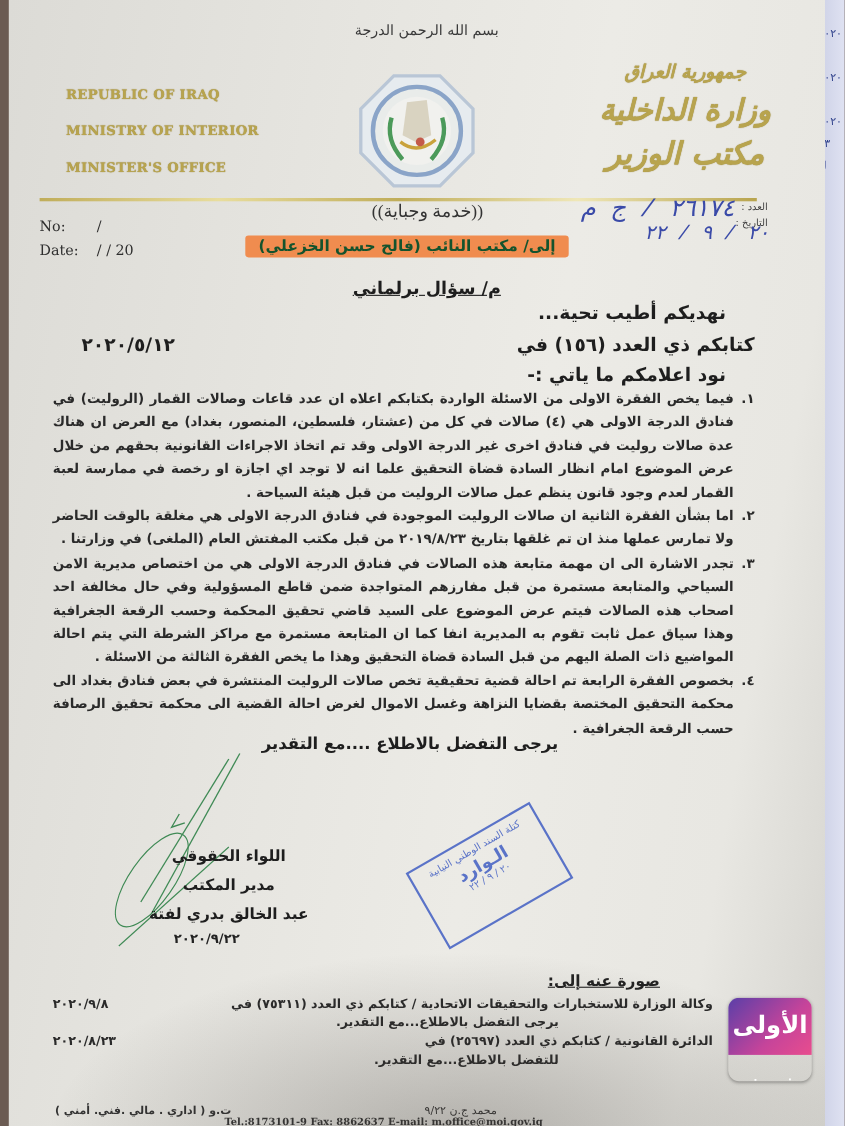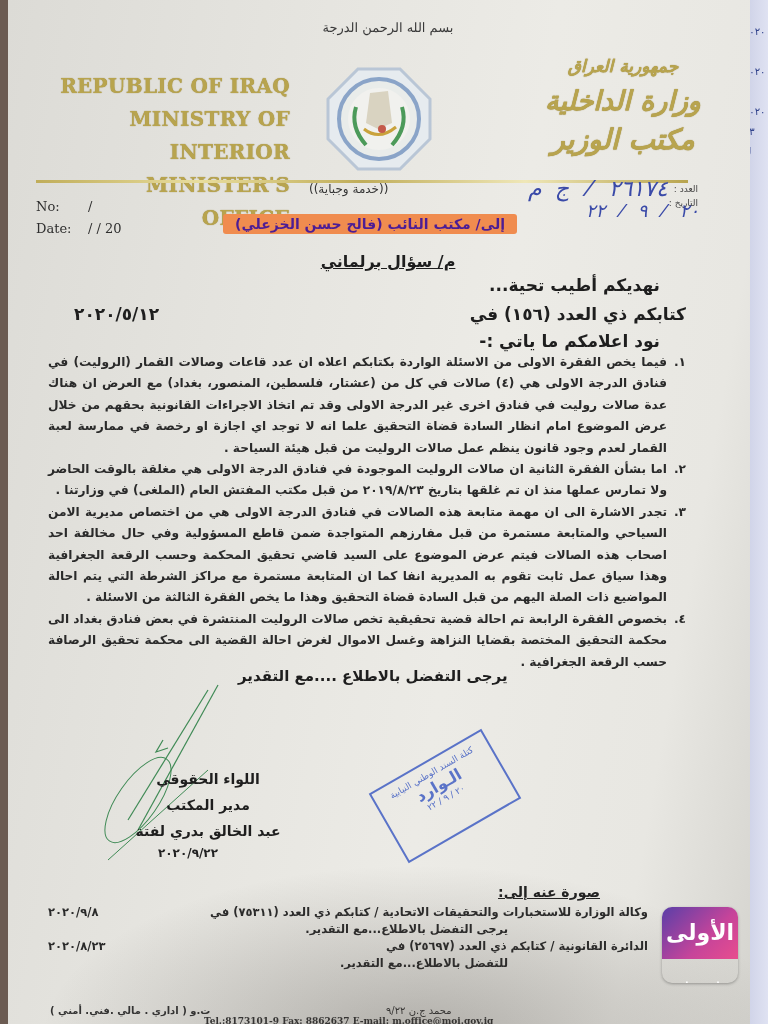--- a/index.html
+++ b/index.html
@@ -18,31 +18,31 @@
     background:radial-gradient(ellipse at 55% 110%, rgba(60,55,50,0.35), rgba(0,0,0,0) 65%);
     pointer-events:none;
   }
   .under-sheet {
     position:absolute; left:740px; top:0; width:28px; height:1024px;
     background:linear-gradient(90deg,#c9cde3,#dfe2f2);
   }
   .under-mark { position:absolute; left:4px; font-family:"DejaVu Sans",sans-serif; font-size:10px; color:#2d3f8a; }
   .basmala { position:absolute; left:290px; top:20px; width:180px; text-align:center; font-size:13px; color:#3a3a3a; font-family:"DejaVu Serif",serif; direction:rtl; }
   .gold { color:#b8a44e; text-shadow:0 0 1px #8e7b30; }
-  .en-head { position:absolute; left:52px; top:70px; width:230px; text-align:right; font-family:"DejaVu Serif",serif; font-weight:bold; font-size:20px; line-height:33px; letter-spacing:0.3px; }
+  .en-head { position:absolute; left:52px; top:70px; width:230px; text-align:left; font-family:"DejaVu Serif",serif; font-weight:bold; font-size:12px; line-height:33px; letter-spacing:0.3px; }
   .ar-head { position:absolute; left:530px; top:52px; width:170px; text-align:center; font-family:"DejaVu Serif",serif; font-weight:bold; direction:rtl;font-style:italic; }
   .ar-head .l1 { font-size:17px; line-height:28px; }
   .ar-head .l2 { font-size:27px; line-height:42px; }
   .ar-head .l3 { font-size:28px; line-height:36px; }
   .emblem { position:absolute; left:318px; top:67px; width:106px; height:104px; }
   .gold-rule { position:absolute; left:28px; top:180px; width:652px; height:3px; background:linear-gradient(90deg,#c0ad5a,#e8dd9e,#c0ad5a,#efe7b8,#b8a44e); }
   .meta-en { position:absolute; left:28px; top:196px; font-family:"DejaVu Serif",serif; font-size:13px; color:#2e2e2e; line-height:22px; }
   .meta-en span { display:inline-block; }
-  .service { position:absolute; left:301px; top:182px; font-size:12px; color:#333; direction:rtl; }
-  .to-line { position:absolute; left:215px; top:214px; padding:2px 12px; background:#f08c4f; border-radius:3px; font-size:14px; font-weight:bold; color:#4c1d95; direction:rtl; }
+  .service { position:absolute; left:330px; top:182px; font-size:16px; color:#333; direction:rtl;font-family:Liberation Serif, serif; }
+  .to-line { position:absolute; left:215px; top:214px; padding:2px 12px; background:#f08c4f; border-radius:3px; font-size:14px; font-weight:bold; color:#14532d; direction:rtl; }
   .num-box { position:absolute; left:630px; top:182px; font-size:9px; color:#444; direction:rtl; line-height:14px; text-align:right; width:60px; }
   .hand-blue { position:absolute; font-family:Liberation Mono, monospace; color:#3a4aa8; font-style:italic; }
   .subject { position:absolute; left:250px; top:252px; width:260px; text-align:center; font-size:16px; font-weight:bold; color:#1e1e1e; text-decoration:underline; direction:rtl; }
   .greet { position:absolute; right:90px; top:272px; text-align:right; font-size:17px; font-weight:bold; color:#1e1e1e; direction:rtl; line-height:26px; }
   .ref-line { position:absolute; left:66px; top:304px; width:612px; font-size:17px; font-weight:bold; color:#1e1e1e; direction:rtl; display:flex; justify-content:space-between; }
   .body-list { position:absolute; left:40px; top:352px; width:645px; direction:rtl; font-size:12.2px; color:#2a2a2a; line-height:21.4px; font-weight:bold; }
   .item { display:flex; }
   .item .n { width:26px; flex:none; text-align:center; }
   .item .t { flex:1; text-align:justify; text-align-last:right; }
   .closing { position:absolute; left:230px; top:667px; width:300px; text-align:left; font-size:15px; font-weight:bold; color:#1e1e1e; direction:rtl; }

